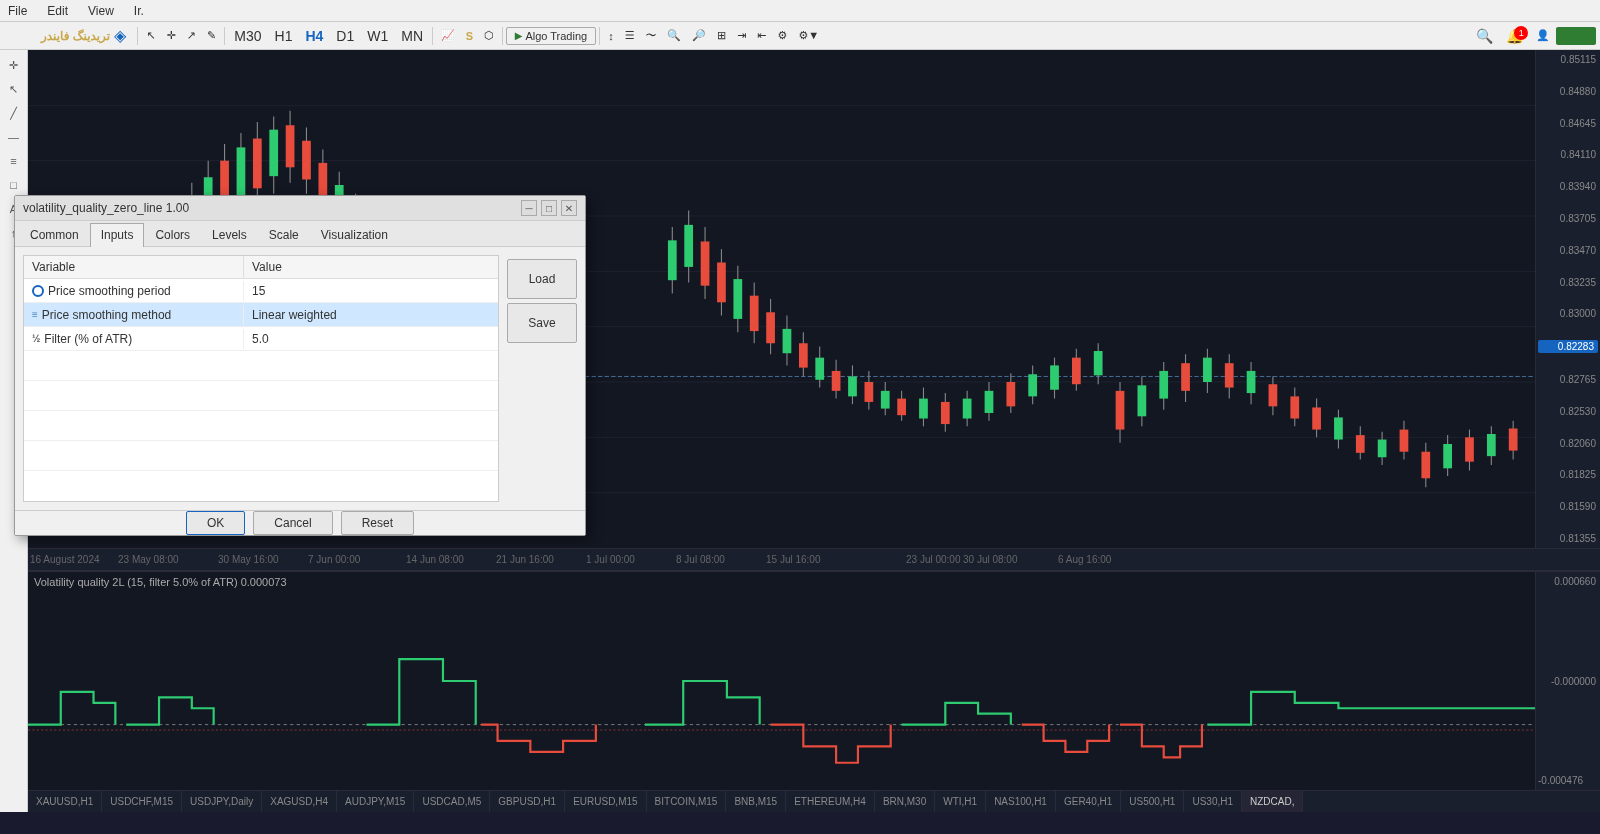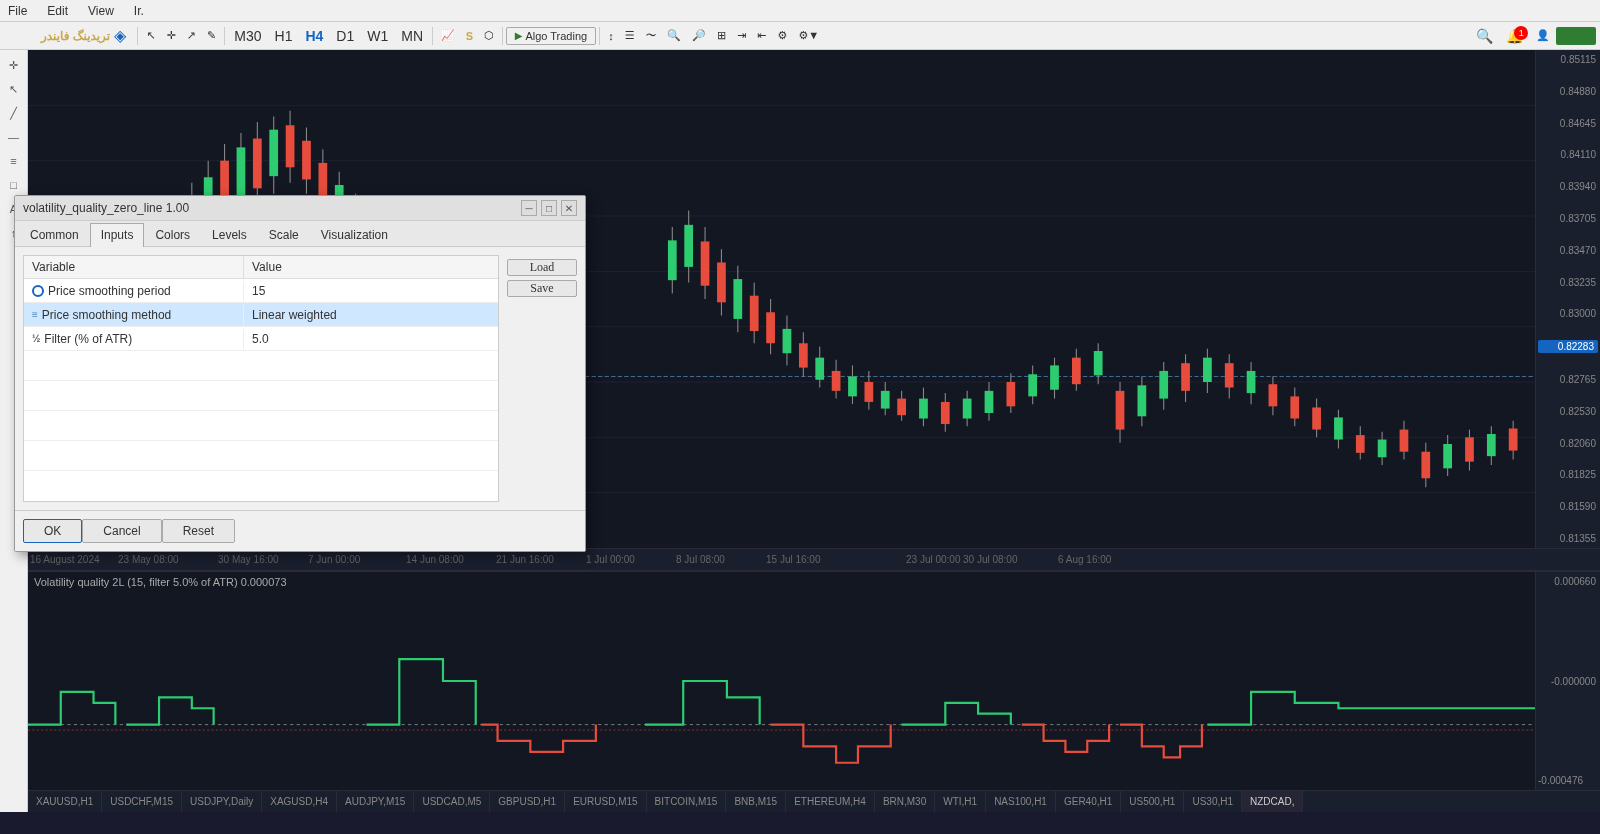--- a/index.html
+++ b/index.html
@@ -336,35 +336,35 @@
 
     .action-btns {
       display: flex;
       flex-direction: column;
       gap: 4px;
       justify-content: flex-start;
       padding-top: 4px;
     }
     .action-btn {
       width: 70px;
-      padding: 0 8px;
+      padding: 12px 8px;
       background: #e8e8e8;
       border: 1px solid #aaa;
       cursor: pointer;
       font-size: 12px;
       color: #333;
       text-align: center;
       border-radius: 2px;
-      font-family: Liberation Serif, serif;
     }
 
     .dialog-footer {
       display: flex;
-      gap: 0;
-      padding: 8px;
+      justify-content: center;
+      gap: 8px;
+      padding: 0;
       border-top: 1px solid #ccc;
       background: #f0f0f0;
     }
     .footer-btn {
       padding: 4px 20px;
       font-size: 12px;
       cursor: pointer;
       border-radius: 2px;
     }
     .footer-btn.ok {

